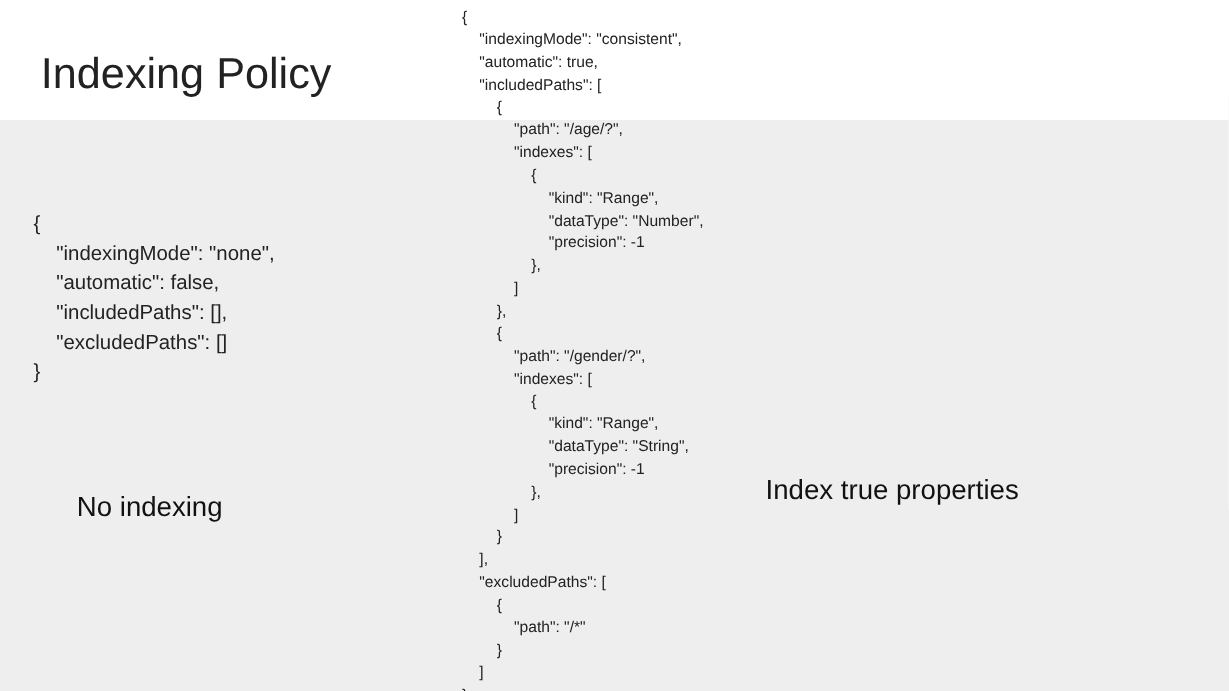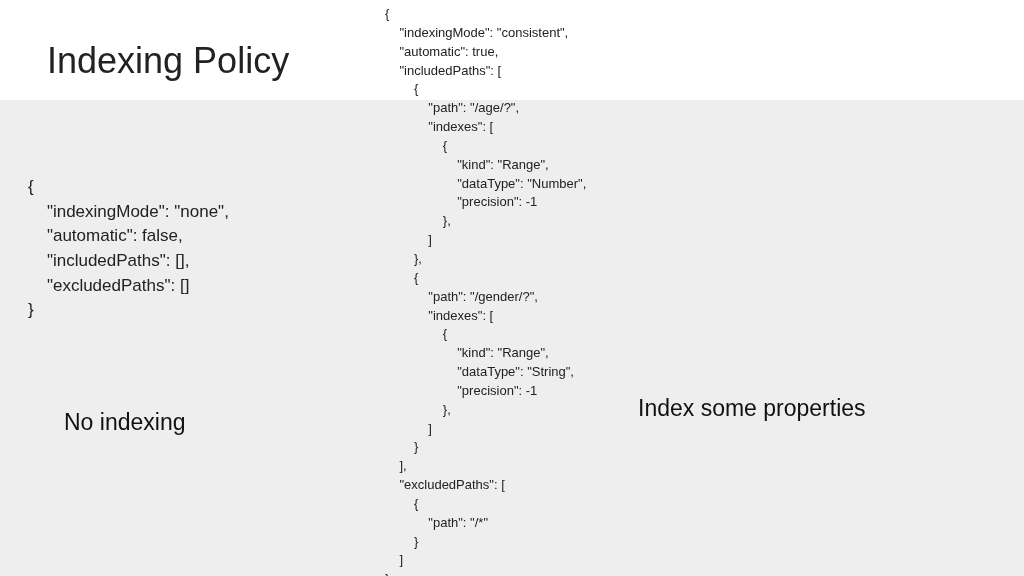--- a/index.html
+++ b/index.html
@@ -12,21 +12,20 @@
       height: 576px;
       font-family: 'Segoe UI', Arial, sans-serif;
       background: #fff;
       overflow: hidden;
       position: relative;
     }
     .header-area {
       background: #fff;
       height: 80px;
       position: relative;
-      margin-left: 13px;
     }
     .slide-title {
       font-size: 36px;
       font-weight: 300;
       color: #222;
       position: absolute;
       left: 34px;
       top: 40px;
     }
     .body-area {
@@ -115,14 +114,14 @@
                 },
             ]
         }
     ],
     "excludedPaths": [
         {
             "path": "/*"
         }
     ]
 }</pre>
-  <div class="right-caption">Index some properties</div>
+  <div class="right-caption">Index true properties</div>
 </div>
 
 </body></html>

